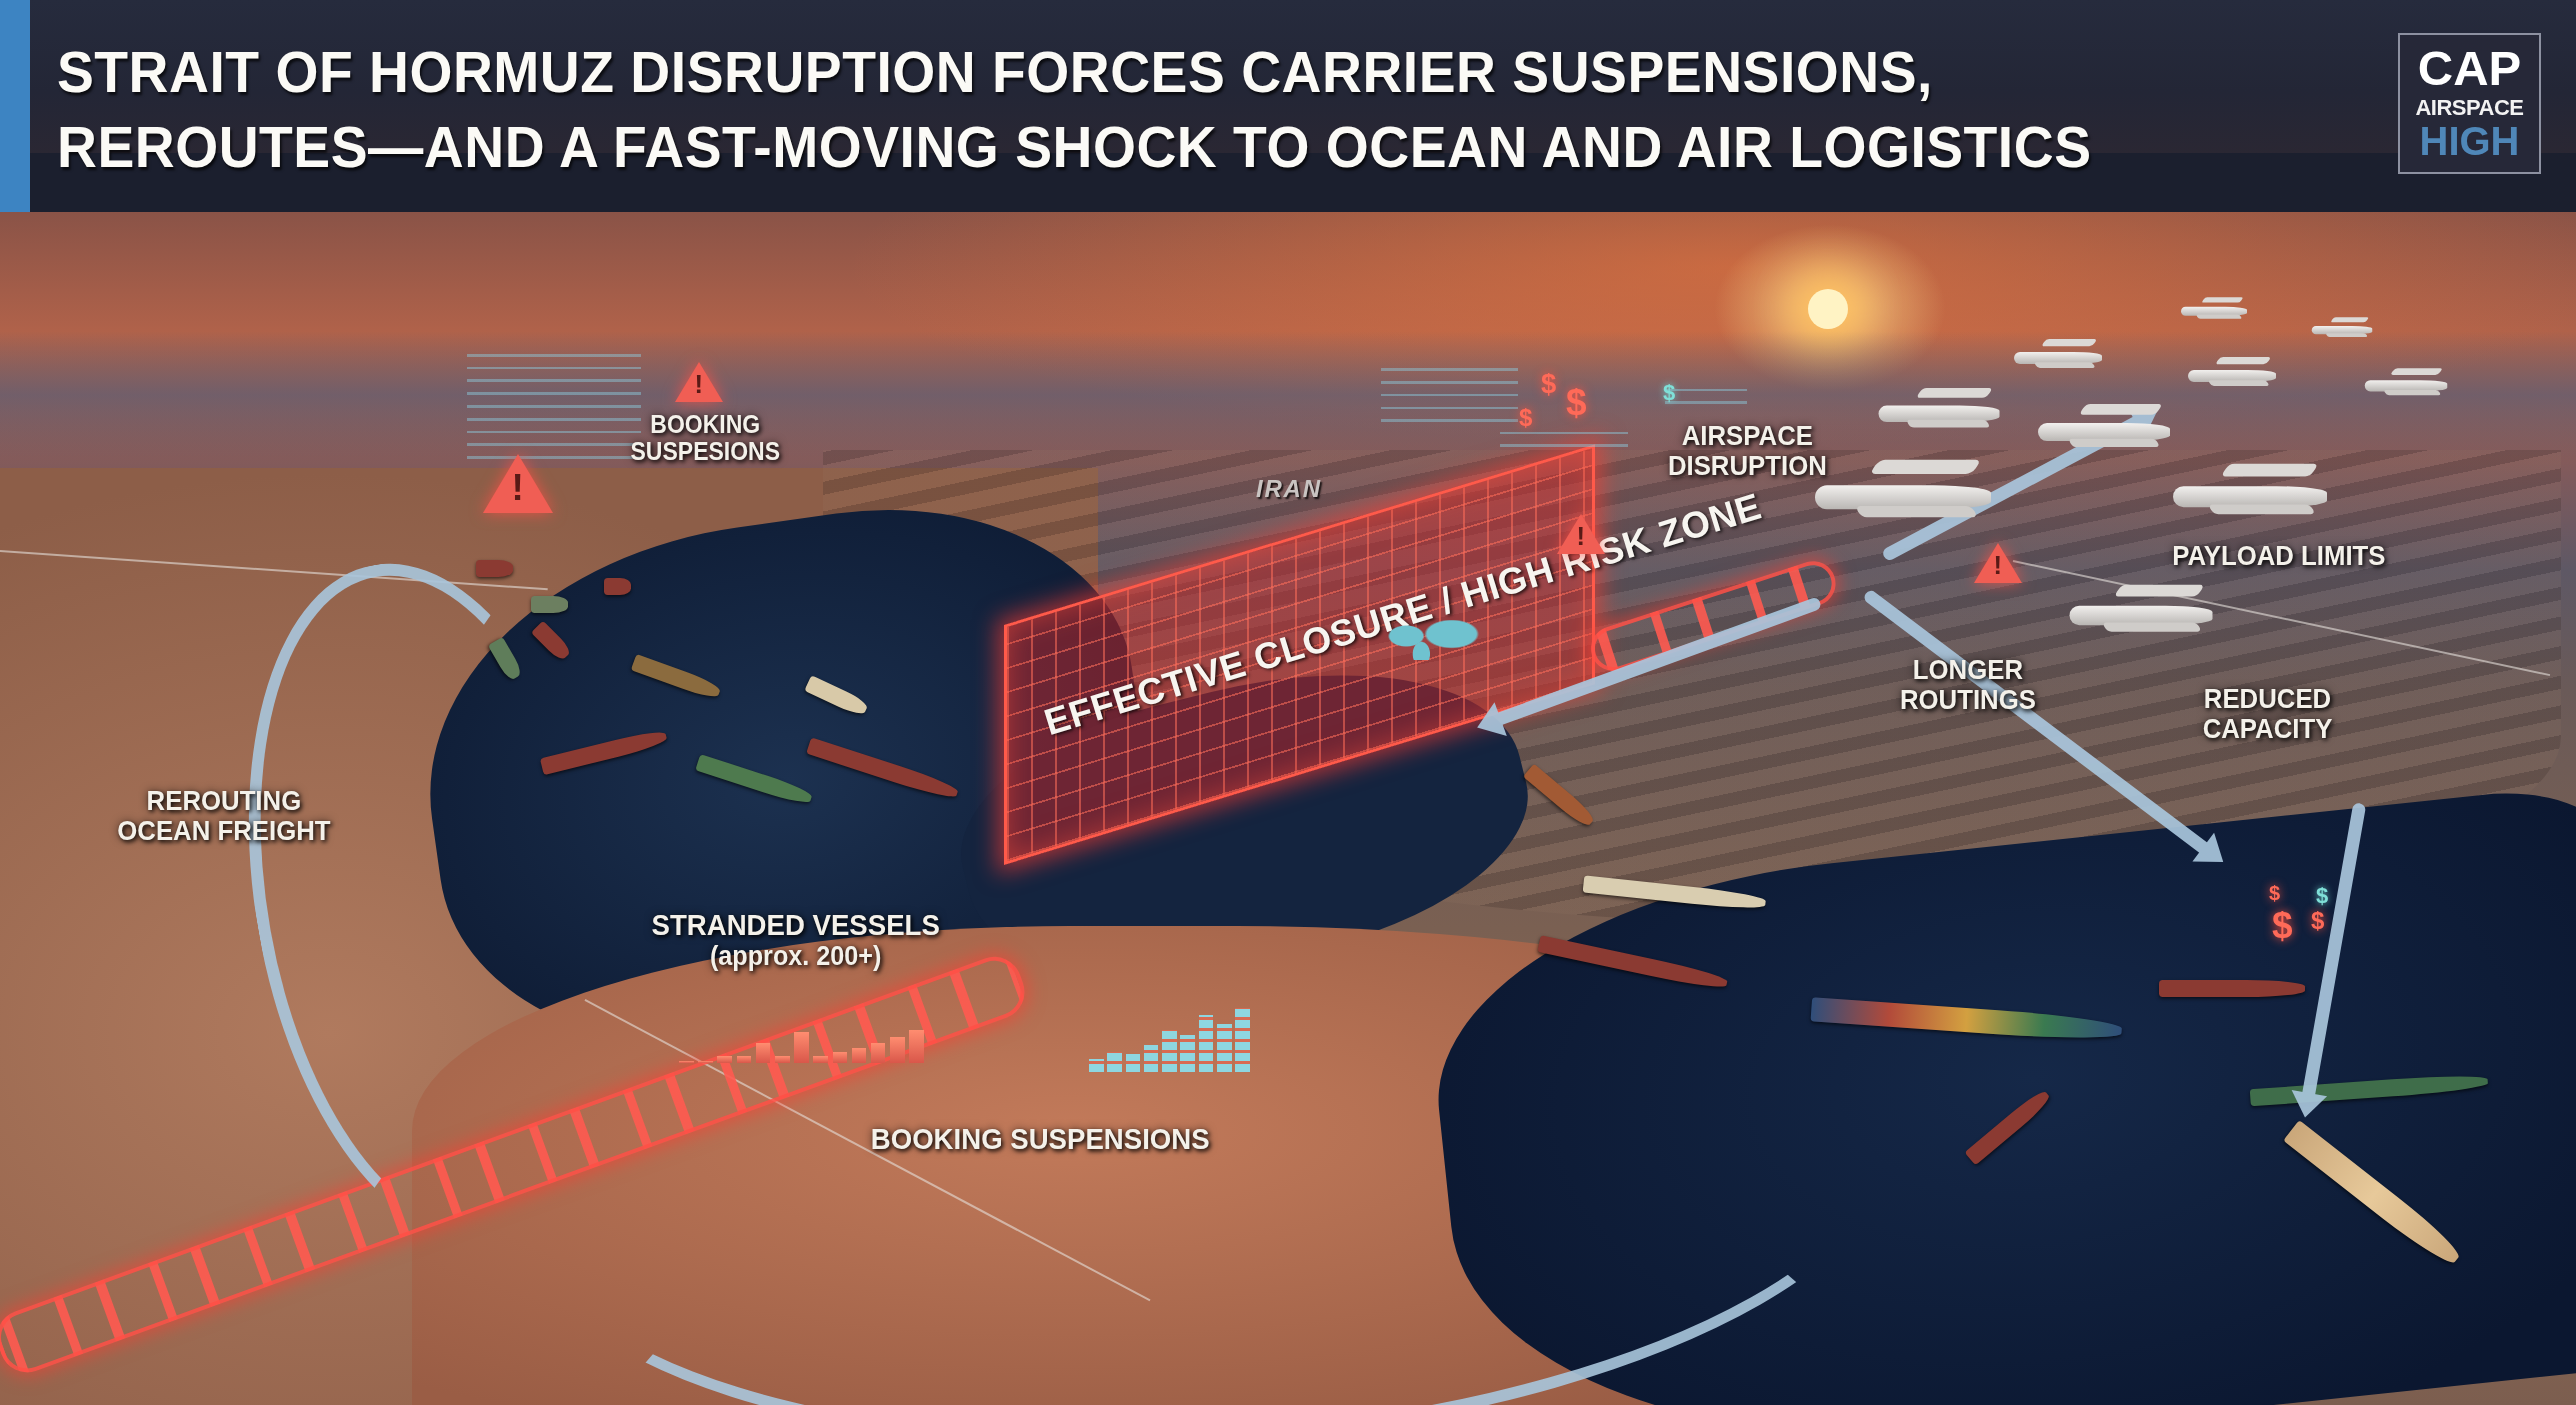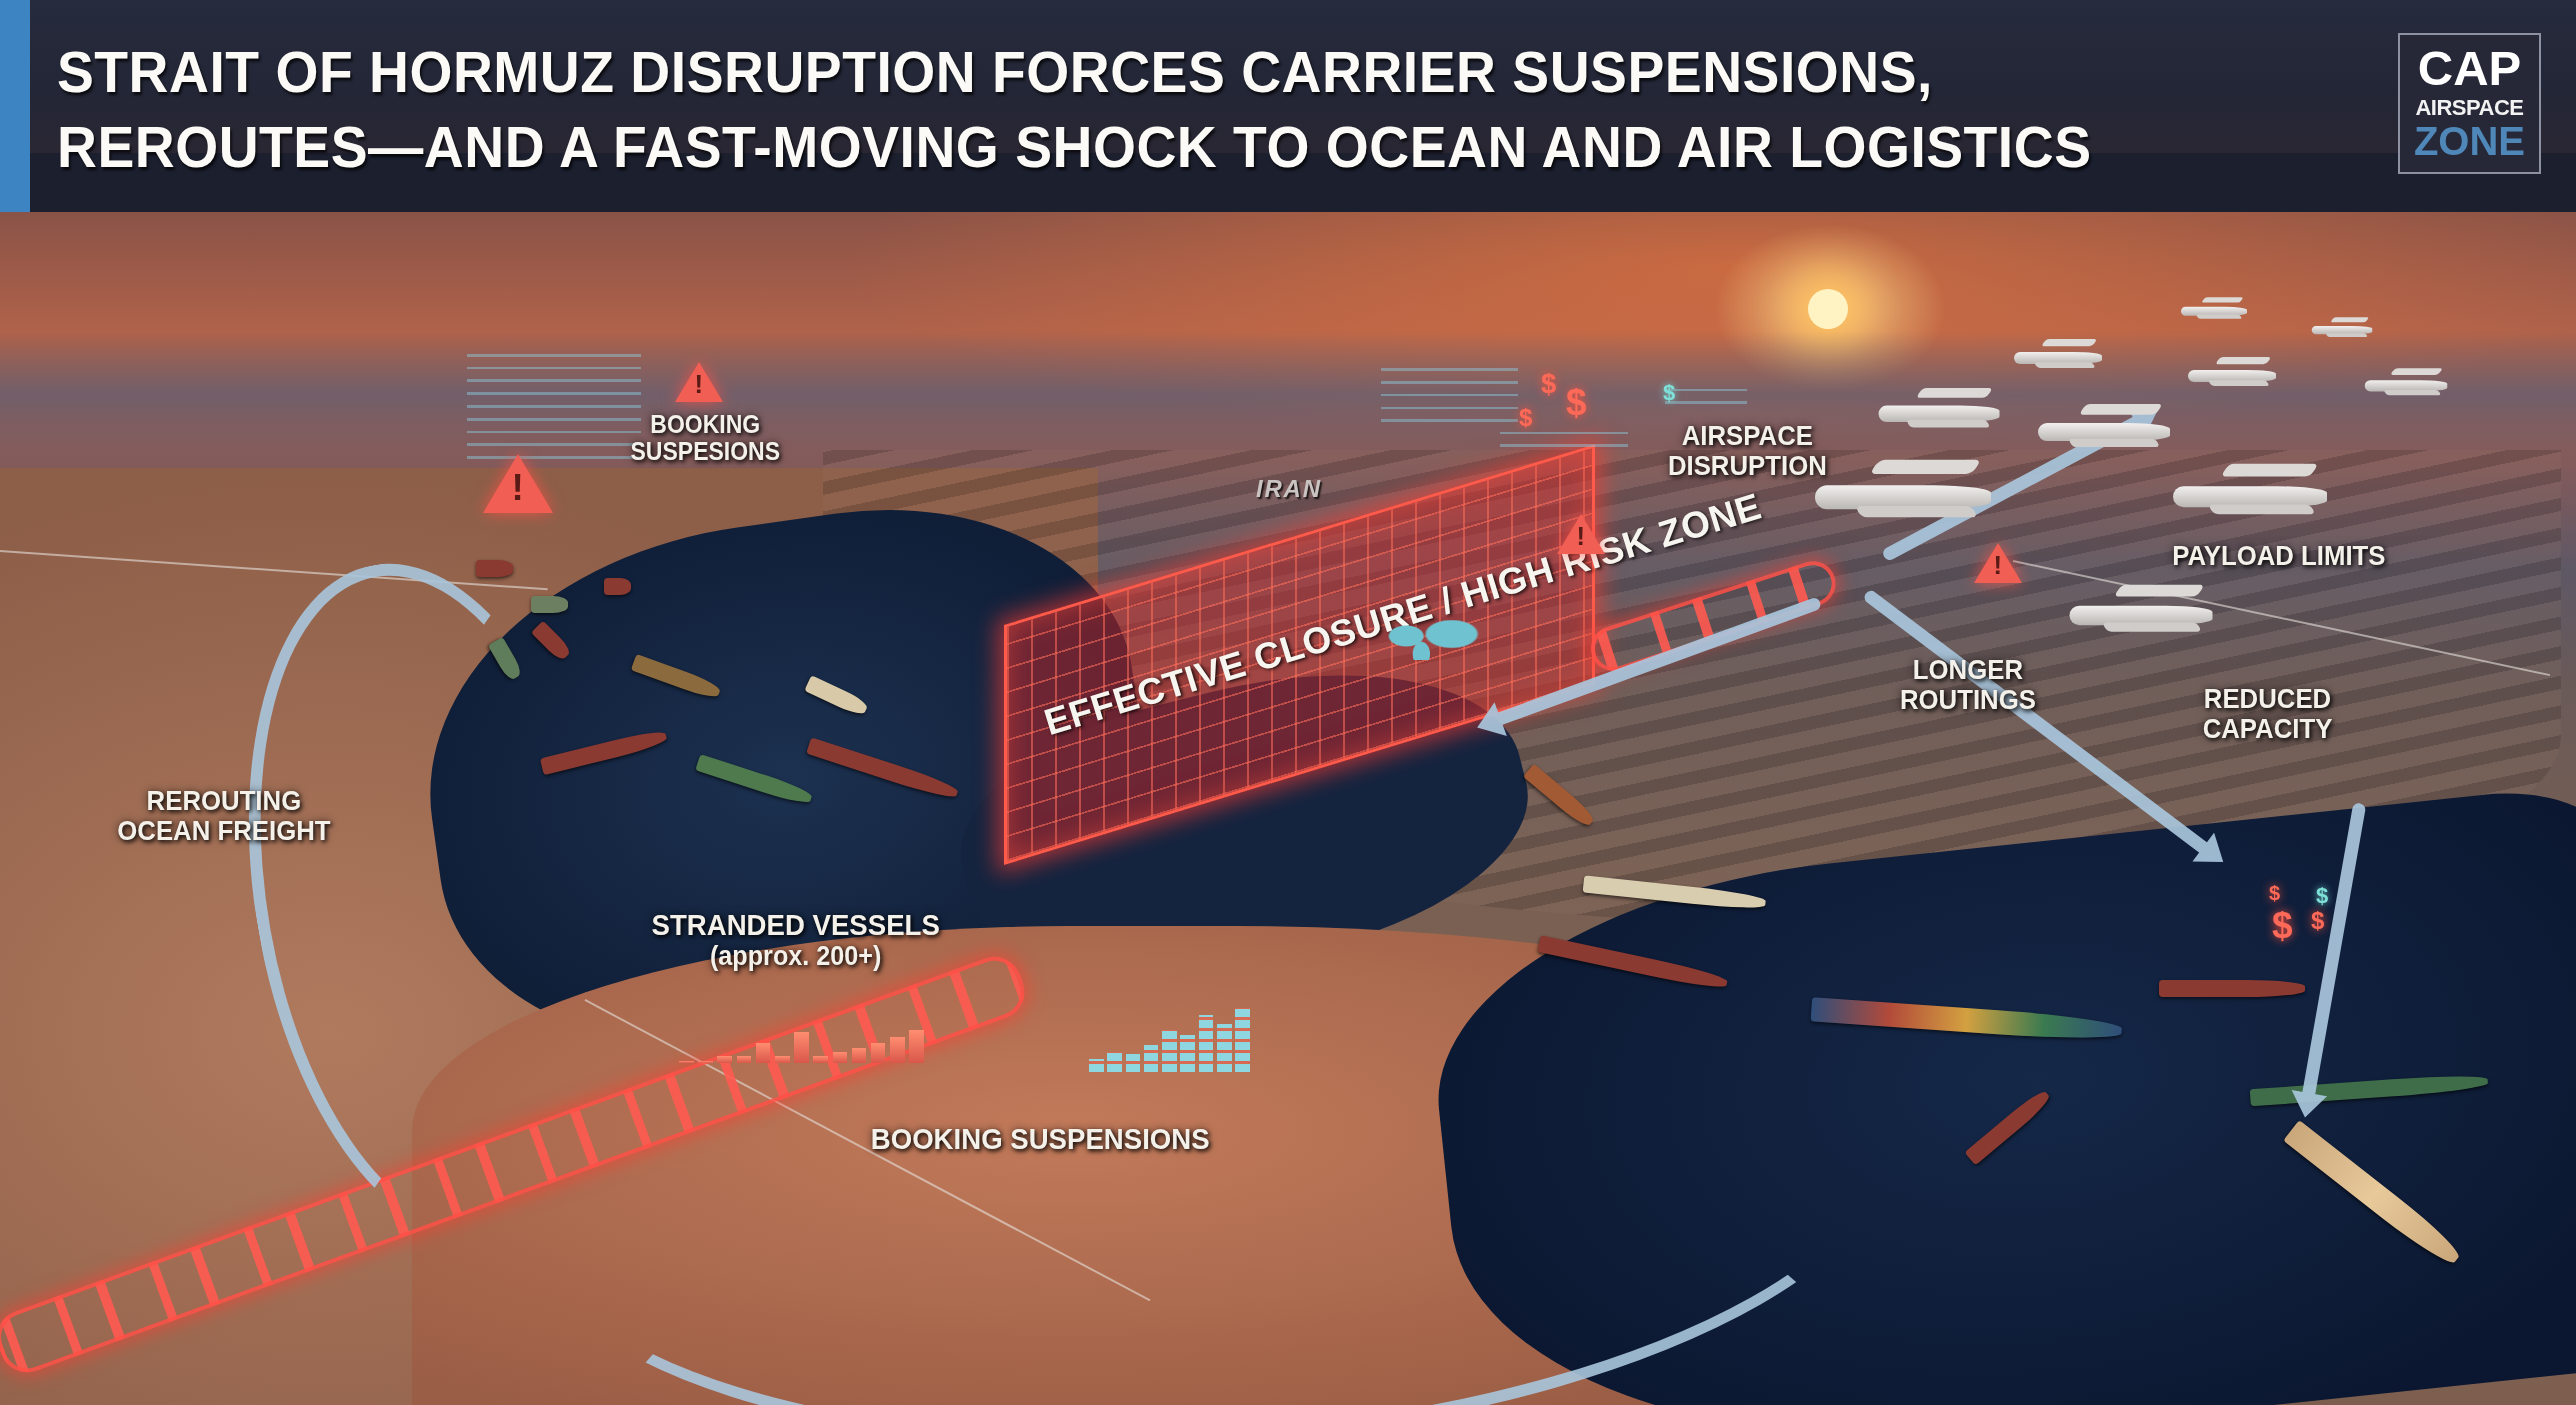--- a/index.html
+++ b/index.html
@@ -59,21 +59,21 @@
 
 <div class="header">
   <div class="accent-bar"></div>
   <div class="headline">
     <div>STRAIT OF HORMUZ DISRUPTION FORCES CARRIER SUSPENSIONS,</div>
     <div>REROUTES—AND A FAST-MOVING SHOCK TO OCEAN AND AIR LOGISTICS</div>
   </div>
   <div class="logo">
     <span class="logo-cap">CAP</span>
     <span class="logo-log">AIRSPACE</span>
-    <span class="logo-news">ZONE</span>
+    <span class="logo-news">HIGH</span>
   </div>
 </div>
 
 <div class="scene">
   <div class="sun"></div>
   <div class="haze"></div>
   <div class="land-left"></div>
   <div class="mountains"></div>
   <div class="gulf"></div>
   <div class="gulf2"></div>

